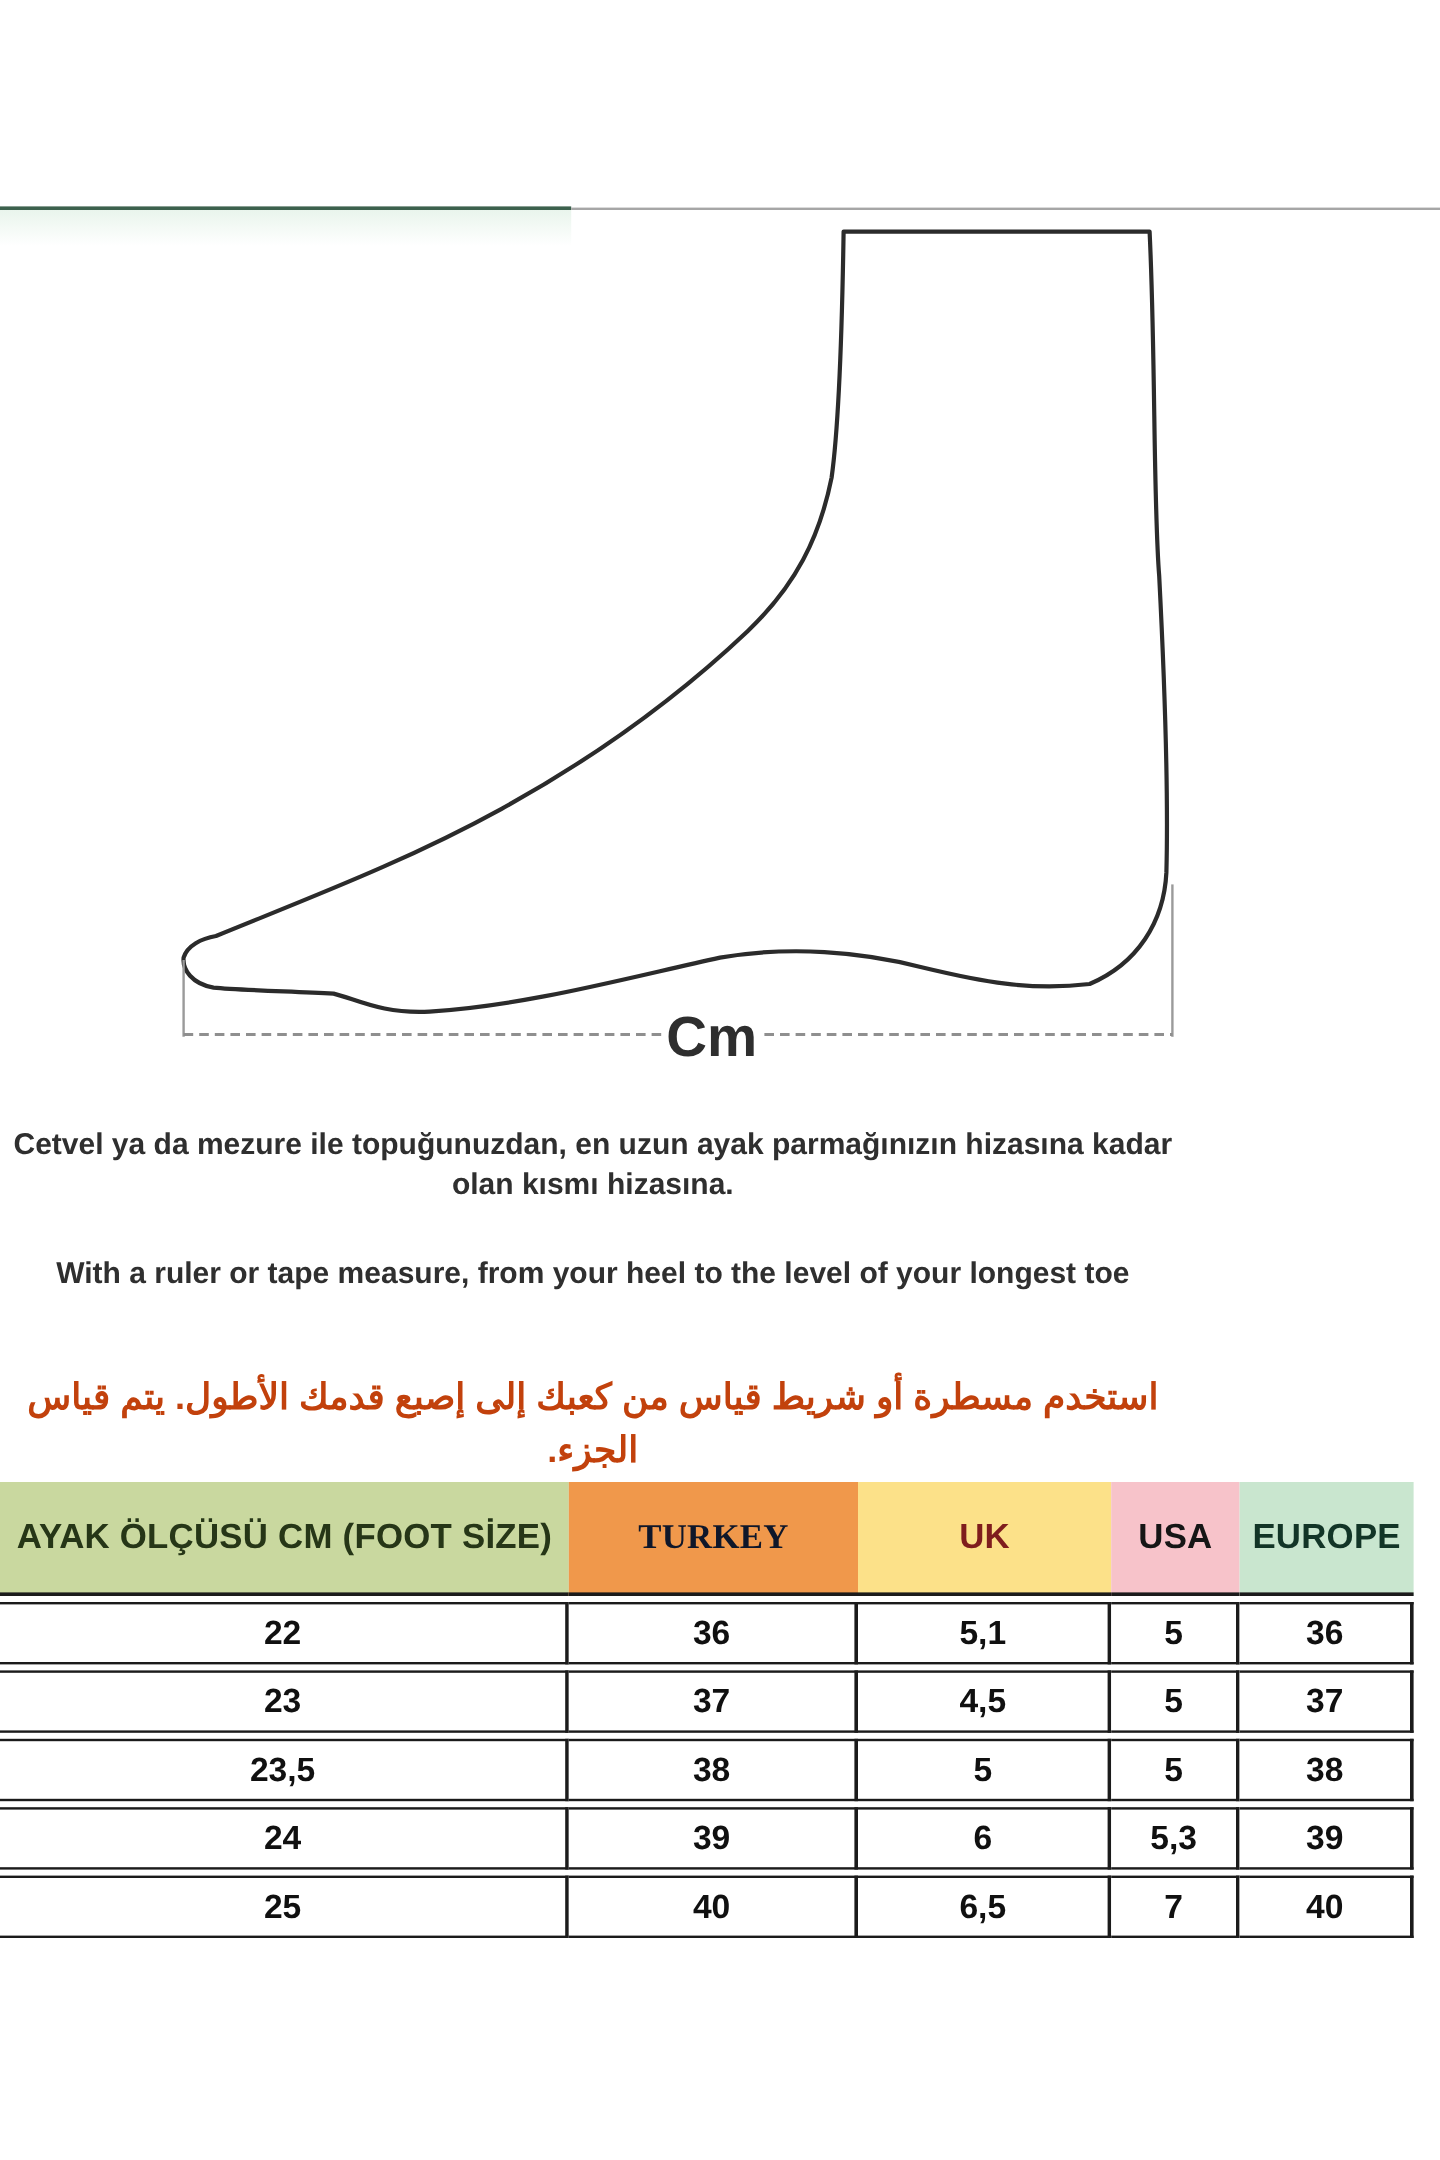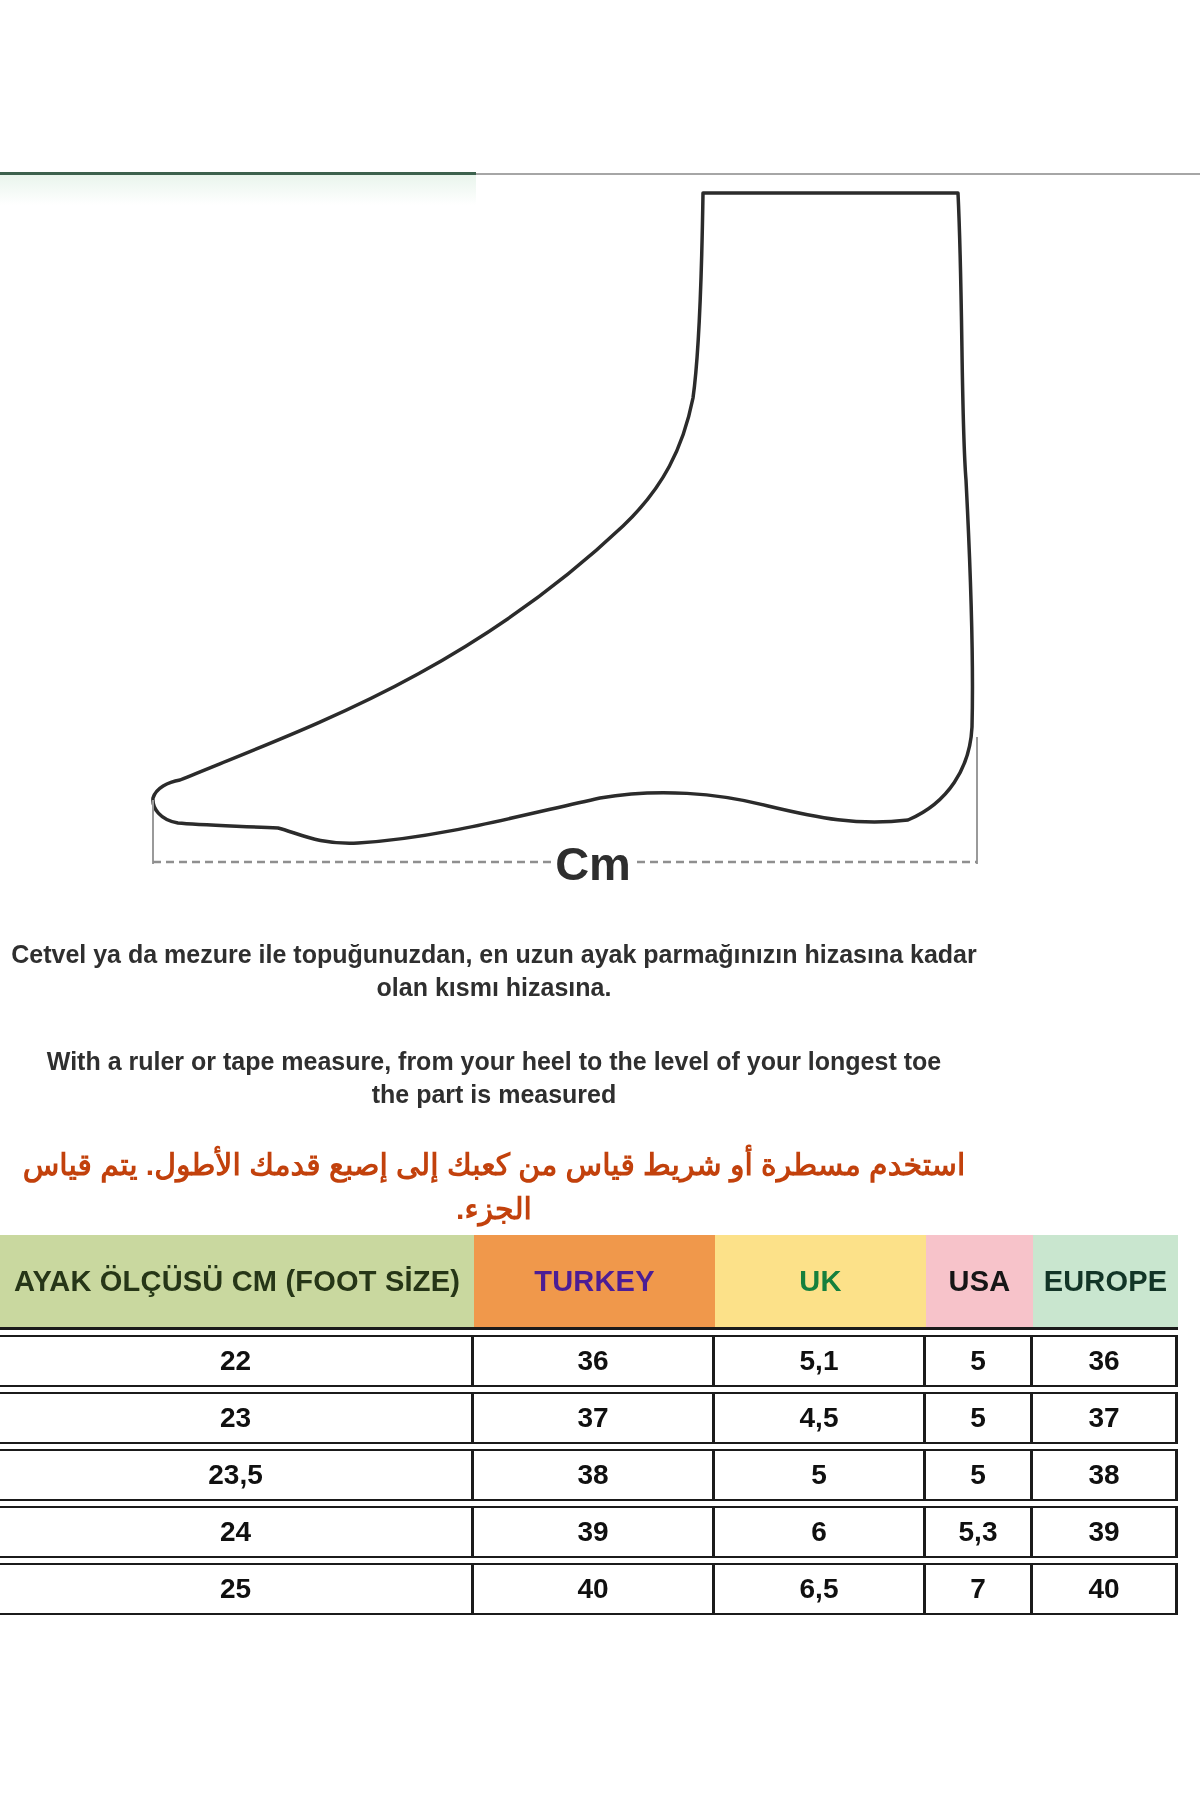--- a/index.html
+++ b/index.html
@@ -80,37 +80,36 @@
     <text x="475" y="702" text-anchor="middle" font-family="Liberation Sans, sans-serif" font-size="47" font-weight="600" fill="#2e2e2e">Cm</text>
   </svg>
 </div>
 
 <div class="abs para para-tr">
   <div>Cetvel ya da mezure ile topuğunuzdan, en uzun ayak parmağınızın hizasına kadar</div>
   <div>olan kısmı hizasına.</div>
 </div>
 <div class="abs para para-en">
   <div>With a ruler or tape measure, from your heel to the level of your longest toe</div>
-  <div>the part is measured</div>
 </div>
 <div class="abs para para-ar" dir="rtl">استخدم مسطرة أو شريط قياس من كعبك إلى إصبع قدمك الأطول.  يتم قياس الجزء.</div>
 
 <table class="size">
   <colgroup>
     <col class="c1">
       <col class="c2">
       <col class="c3">
       <col class="c4">
       <col class="c5">
   </colgroup>
   <thead>
     <tr>
         <th style="background: rgb(201, 216, 159); color: rgb(38, 54, 23);">AYAK ÖLÇÜSÜ CM (FOOT SİZE)</th>
-        <th style="background: rgb(240, 152, 75); color: #4c1d95;">TURKEY</th>
-        <th style="background: rgb(252, 225, 137); color: #15803d; margin-left: 12px;">UK</th>
+        <th style="background: rgb(240, 152, 75); color: #0f172a; font-family: Liberation Serif, serif;">TURKEY</th>
+        <th style="background: rgb(252, 225, 137); color: #7f1d1d; margin-left: 12px;">UK</th>
         <th style="background: rgb(247, 195, 202); color: rgb(22, 22, 22);">USA</th>
         <th style="background: rgb(201, 230, 207); color: rgb(18, 53, 39);">EUROPE</th>
       </tr>
   </thead>
   <tbody>
       <tr>
         <td>22</td>
         <td>36</td>
         <td>5,1</td>
         <td>5</td>

